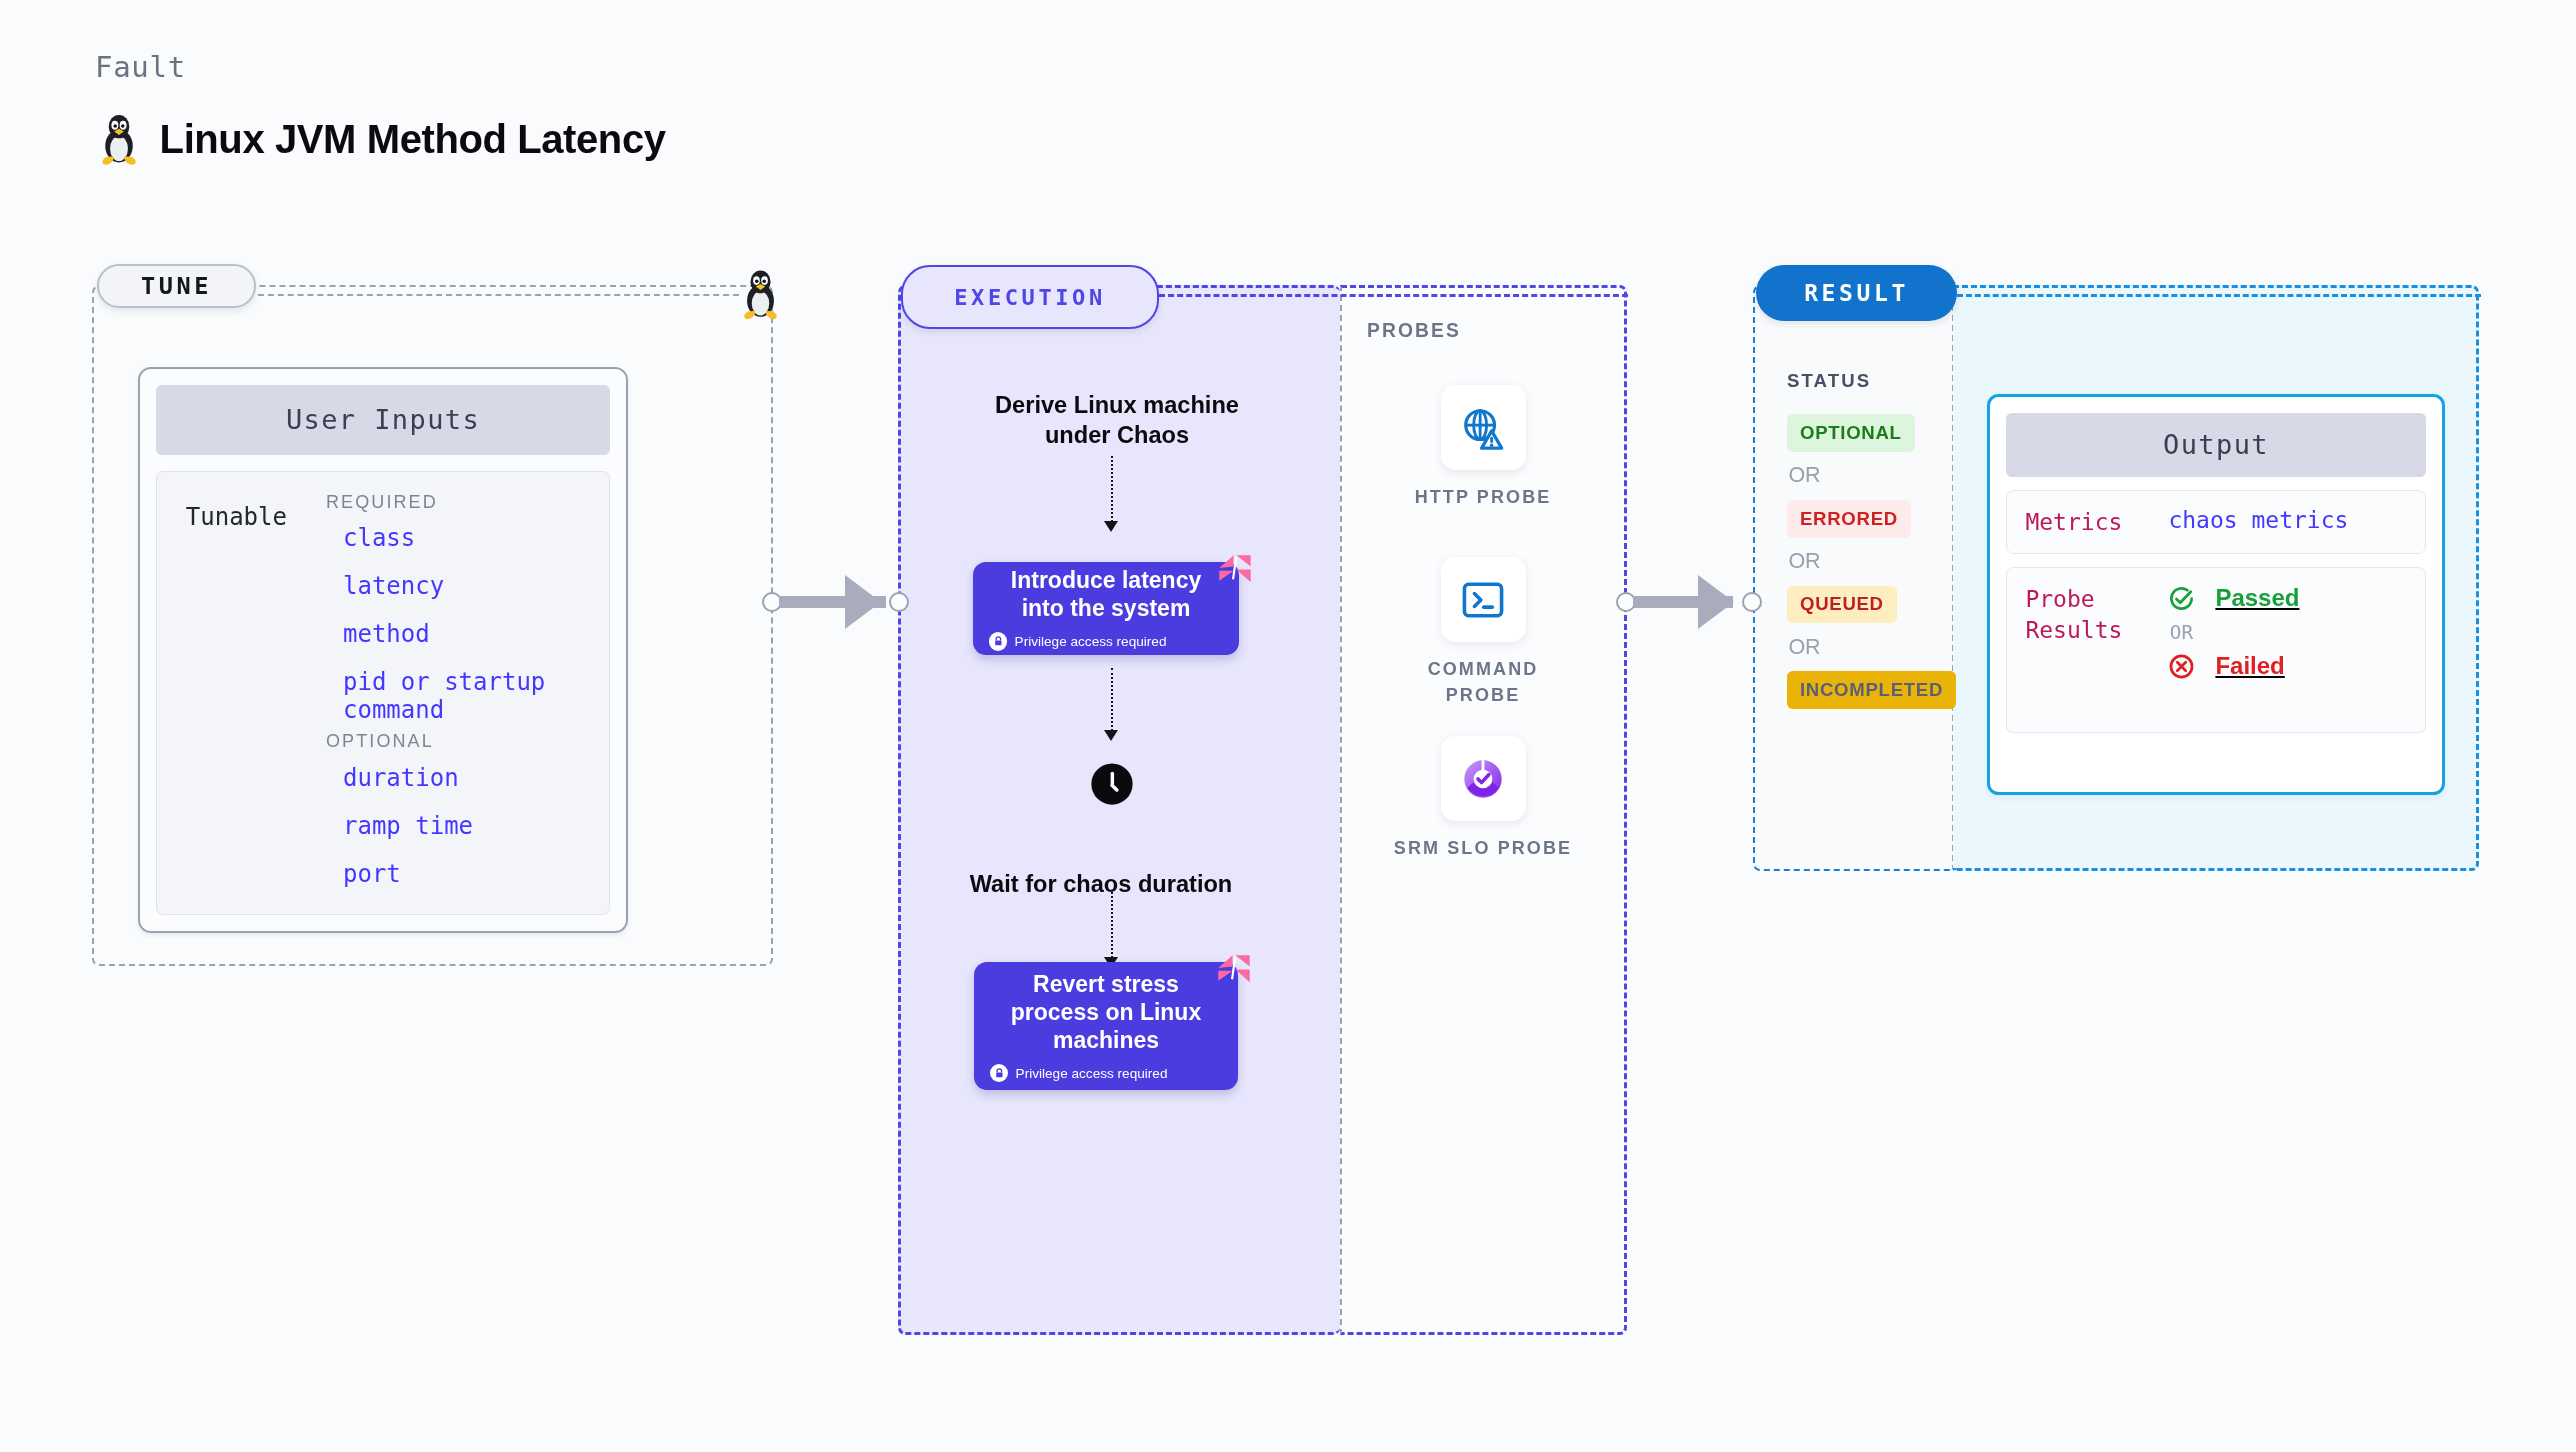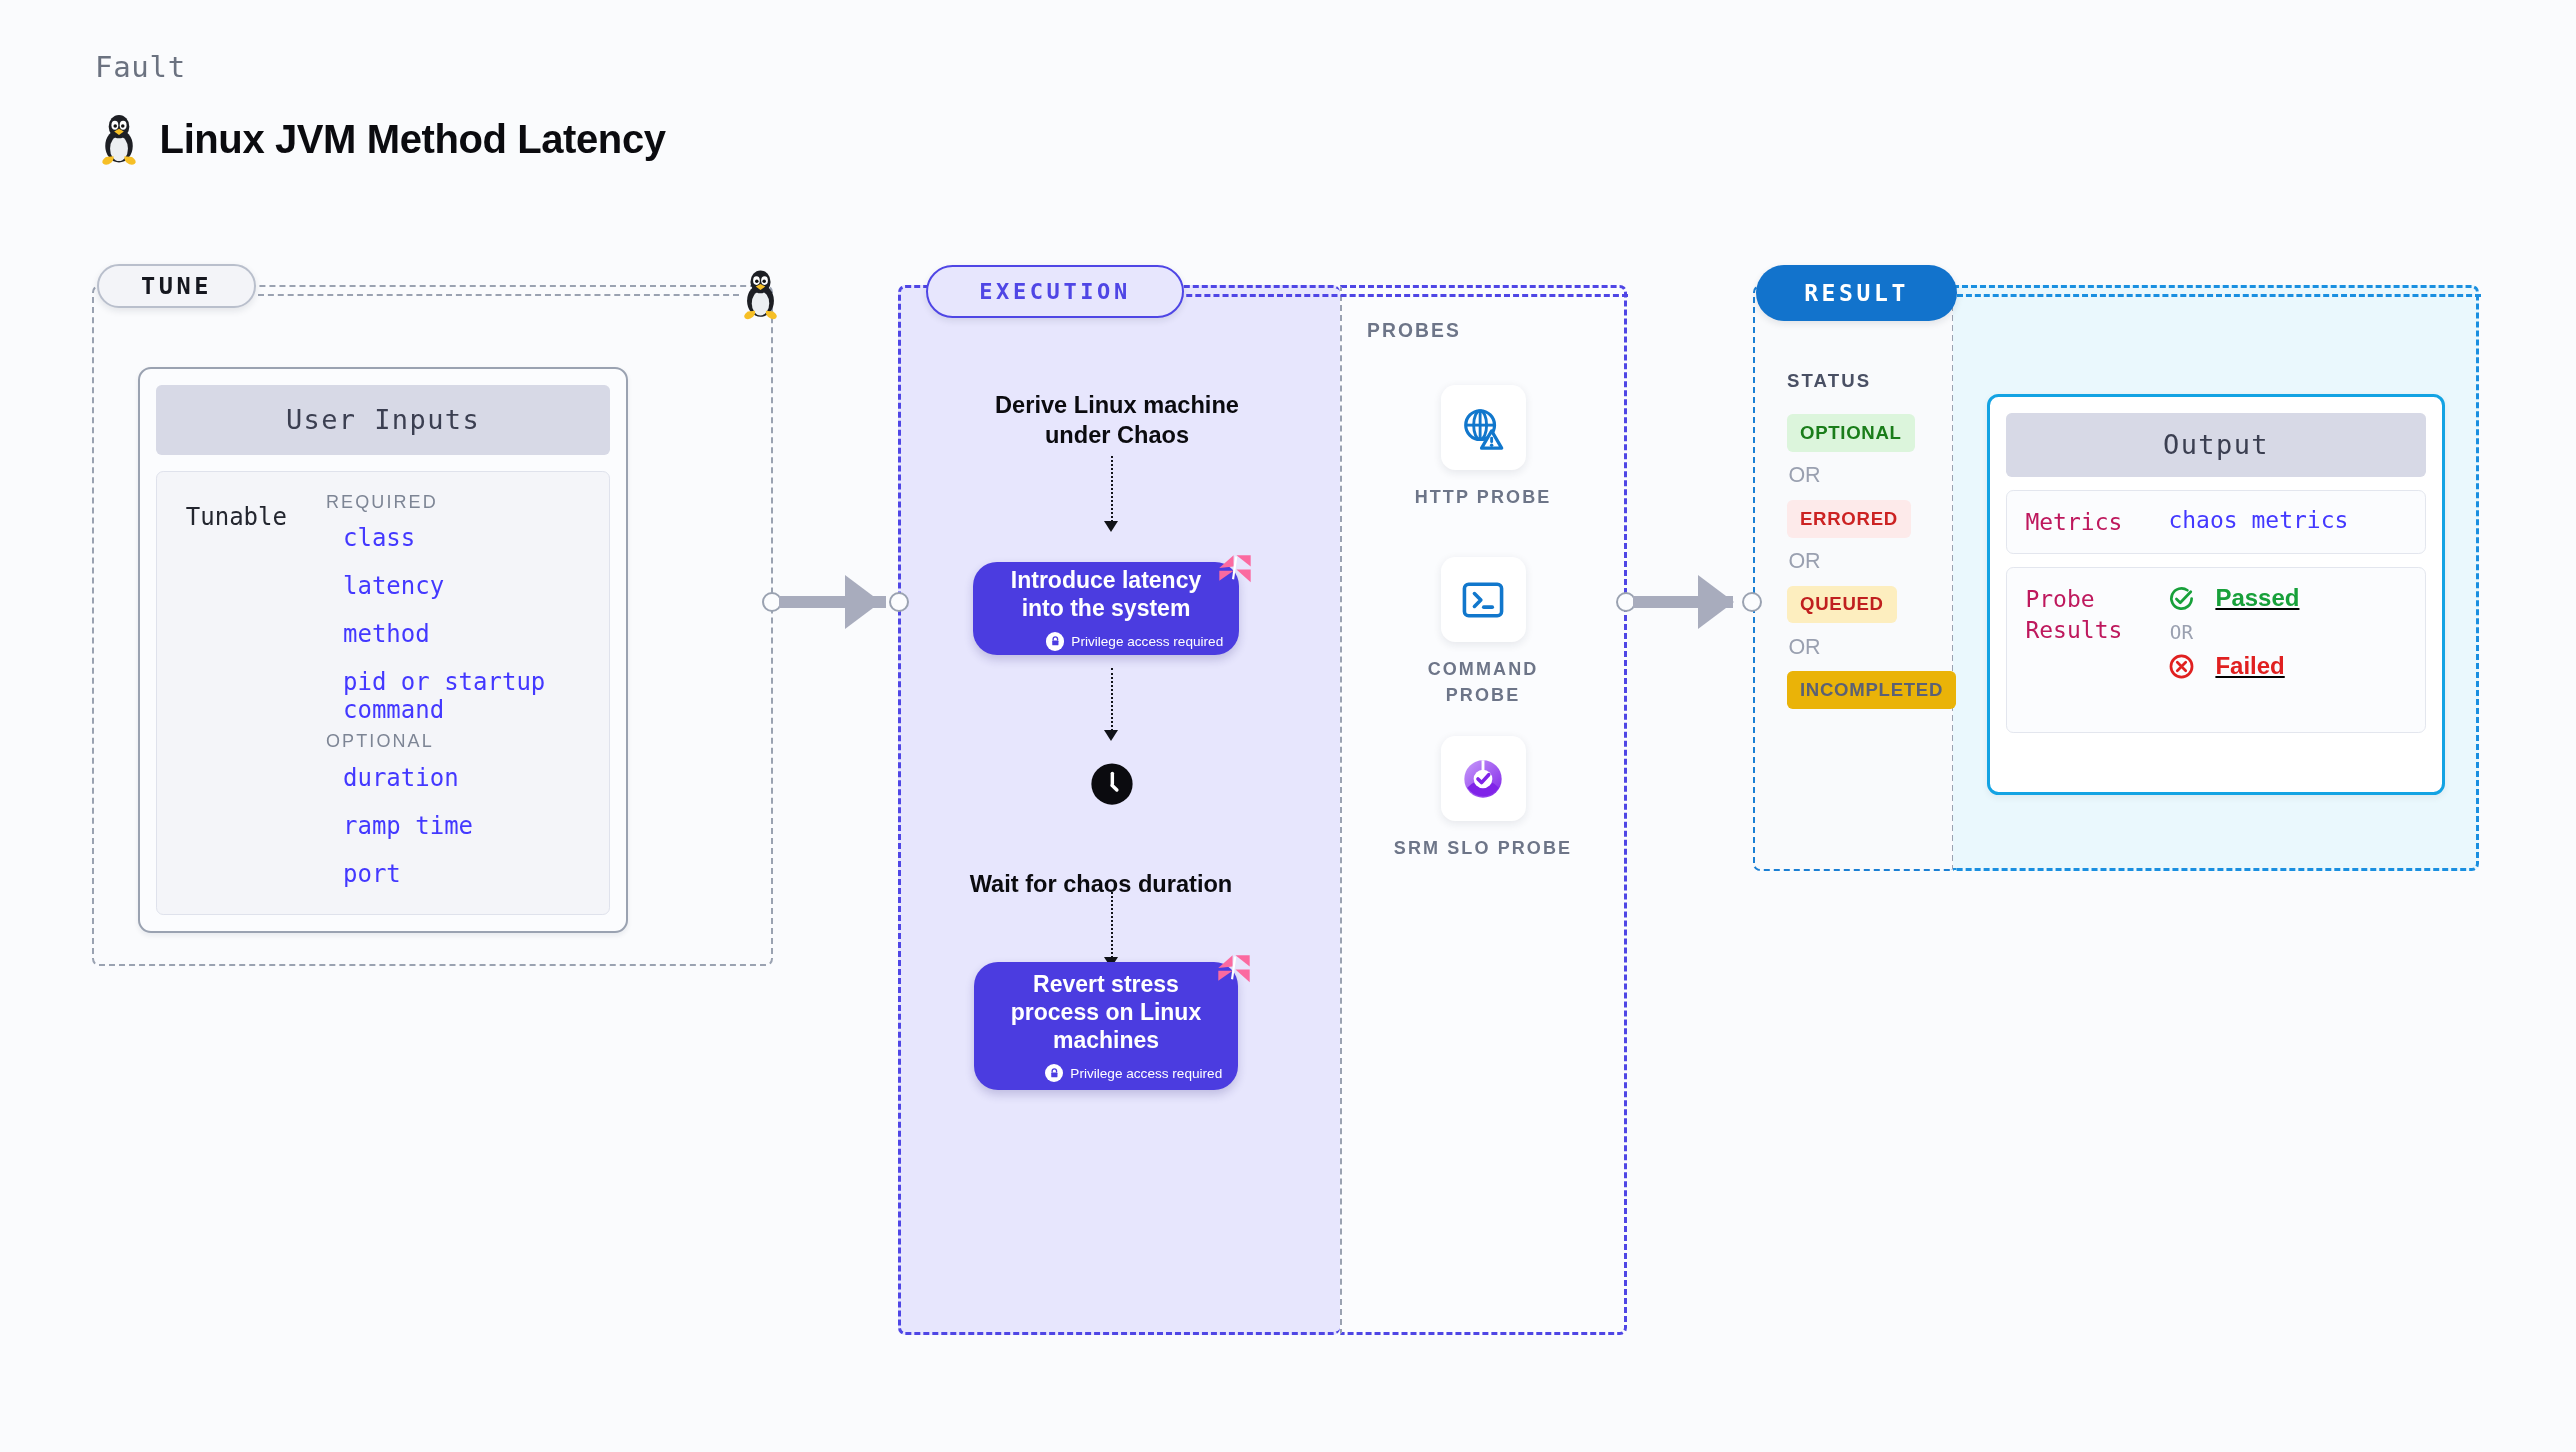--- a/index.html
+++ b/index.html
@@ -77,21 +77,21 @@
     font-family: "DejaVu Sans Mono", monospace;
     font-weight: 700; letter-spacing: 3.6px;
     box-shadow: 0 2.9px 7.2px rgba(20,25,50,.10);
   }
   .pill-tune {
     left: 97px; top: 264px; width: 159px; height: 44px;
     background: #f3f4f8; border: 2.1px solid #b9bfcc; color: #15171f;
     font-size: 23.6px;
   }
   .pill-exec {
-    left: 926px; top: 265px; width: 258px; height: 53px;
+    left: 901px; top: 265px; width: 258px; height: 64px;
     background: #e7e6fd; border: 2.9px solid #4f46e5; color: #4f46e5;
     font-size: 22px;
   }
   .pill-result {
     left: 1756px; top: 265px; width: 201px; height: 56px;
     background: #1273cc; border: none; color: #ffffff;
     font-size: 23px;
   }
 
   
@@ -174,24 +174,24 @@
   }
   .flow-arrow::after {
     content: ""; position: absolute; left: -9.3px; bottom: -10px;
     width: 0; height: 0;
     border-left: 7.9px solid transparent;
     border-right: 7.9px solid transparent;
     border-top: 11.5px solid #111318;
   }
   .action-box {
     position: absolute;
-    background: #4b3ce0; border-radius: 24px;
+    background: #4b3ce0; border-radius: 13px;
     box-shadow: 0 4.3px 10px rgba(40,30,120,.20);
     display: flex; flex-direction: column;
-    align-items: flex-end; justify-content: center;
+    align-items: flex-start; justify-content: center;
     padding: 11.5px 15.8px;
   }
   .action-title {
     color: #ffffff; font-size: 23px; font-weight: 700;
     text-align: center; line-height: 1.22;
   }
   .priv-row {
     margin-top: 10px; display: flex; align-items: center; gap: 7.2px;
   }
   .priv-text { color: #ffffff; font-size: 13.6px; }

